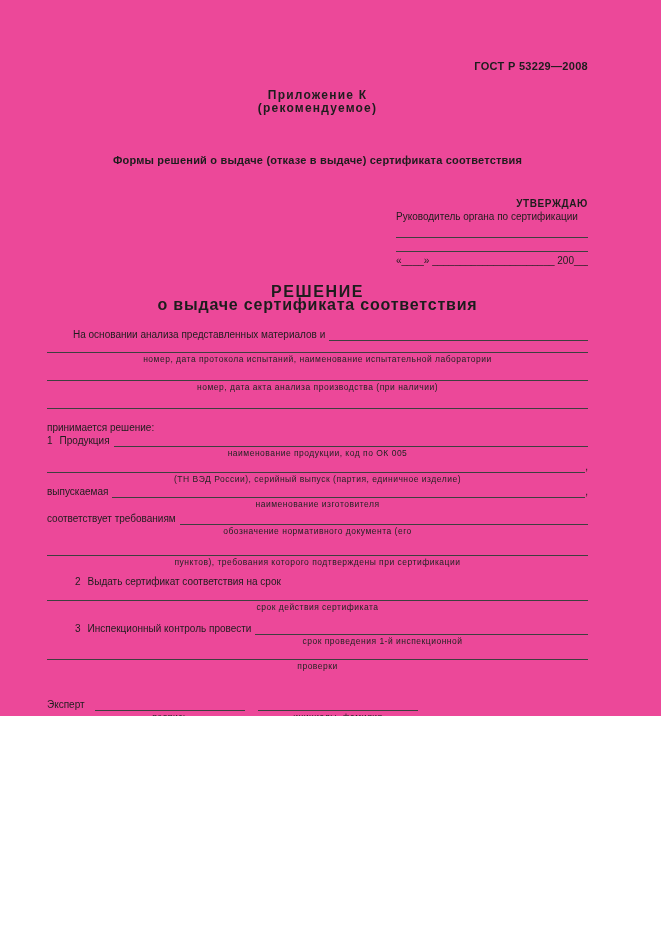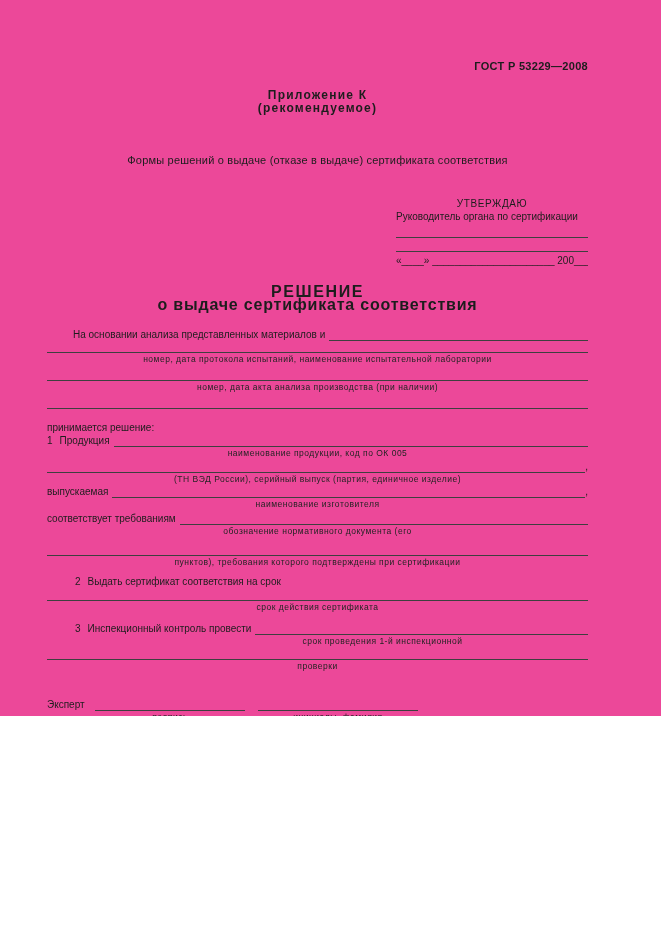--- a/index.html
+++ b/index.html
@@ -12,24 +12,24 @@
     color:#1d1d1d;
     overflow:hidden;
     padding-left:20px;
   }
   .content { position:absolute; left:47px; top:0; width:541px; }
 
   .gost { margin-top:60px; text-align:right; font-weight:bold; font-size:11px; letter-spacing:0.3px; line-height:13px; }
 
   .appendix { margin-top:16px; text-align:center; font-weight:bold; font-size:12px; letter-spacing:1.2px; line-height:13px; }
 
-  .doc-title { margin-top:38px; text-align:center; font-weight:normal; font-size:11px; letter-spacing:0.2px; line-height:14px; }
+  .doc-title { margin-top:38px; text-align:center; font-weight:bold; font-size:11px; letter-spacing:0.2px; line-height:14px; }
 
   .approval { margin-top:30px; margin-left:auto; width:192px; font-size:10px; }
-  .approval .approve { text-align:center; font-weight:normal; letter-spacing:0.6px; line-height:13px; }
+  .approval .approve { text-align:right; font-weight:bold; letter-spacing:0.6px; line-height:13px; }
   .approval .role { line-height:14px; white-space:nowrap; }
   .sig-line { height:13px; border-bottom:1px solid #3f3f3f; }
   .date-line { line-height:14px; margin-top:2px; white-space:nowrap; overflow:hidden; }
 
   .decision-head { margin-top:17px; text-align:center; font-weight:bold; font-size:16px; }
   .decision-head .t1 { letter-spacing:1.6px; line-height:13px; }
   .decision-head .t2 { letter-spacing:0.8px; line-height:13px; }
 
   .row { font-size:10px; line-height:13px; }
   .fill { display:flex; align-items:stretch; }

